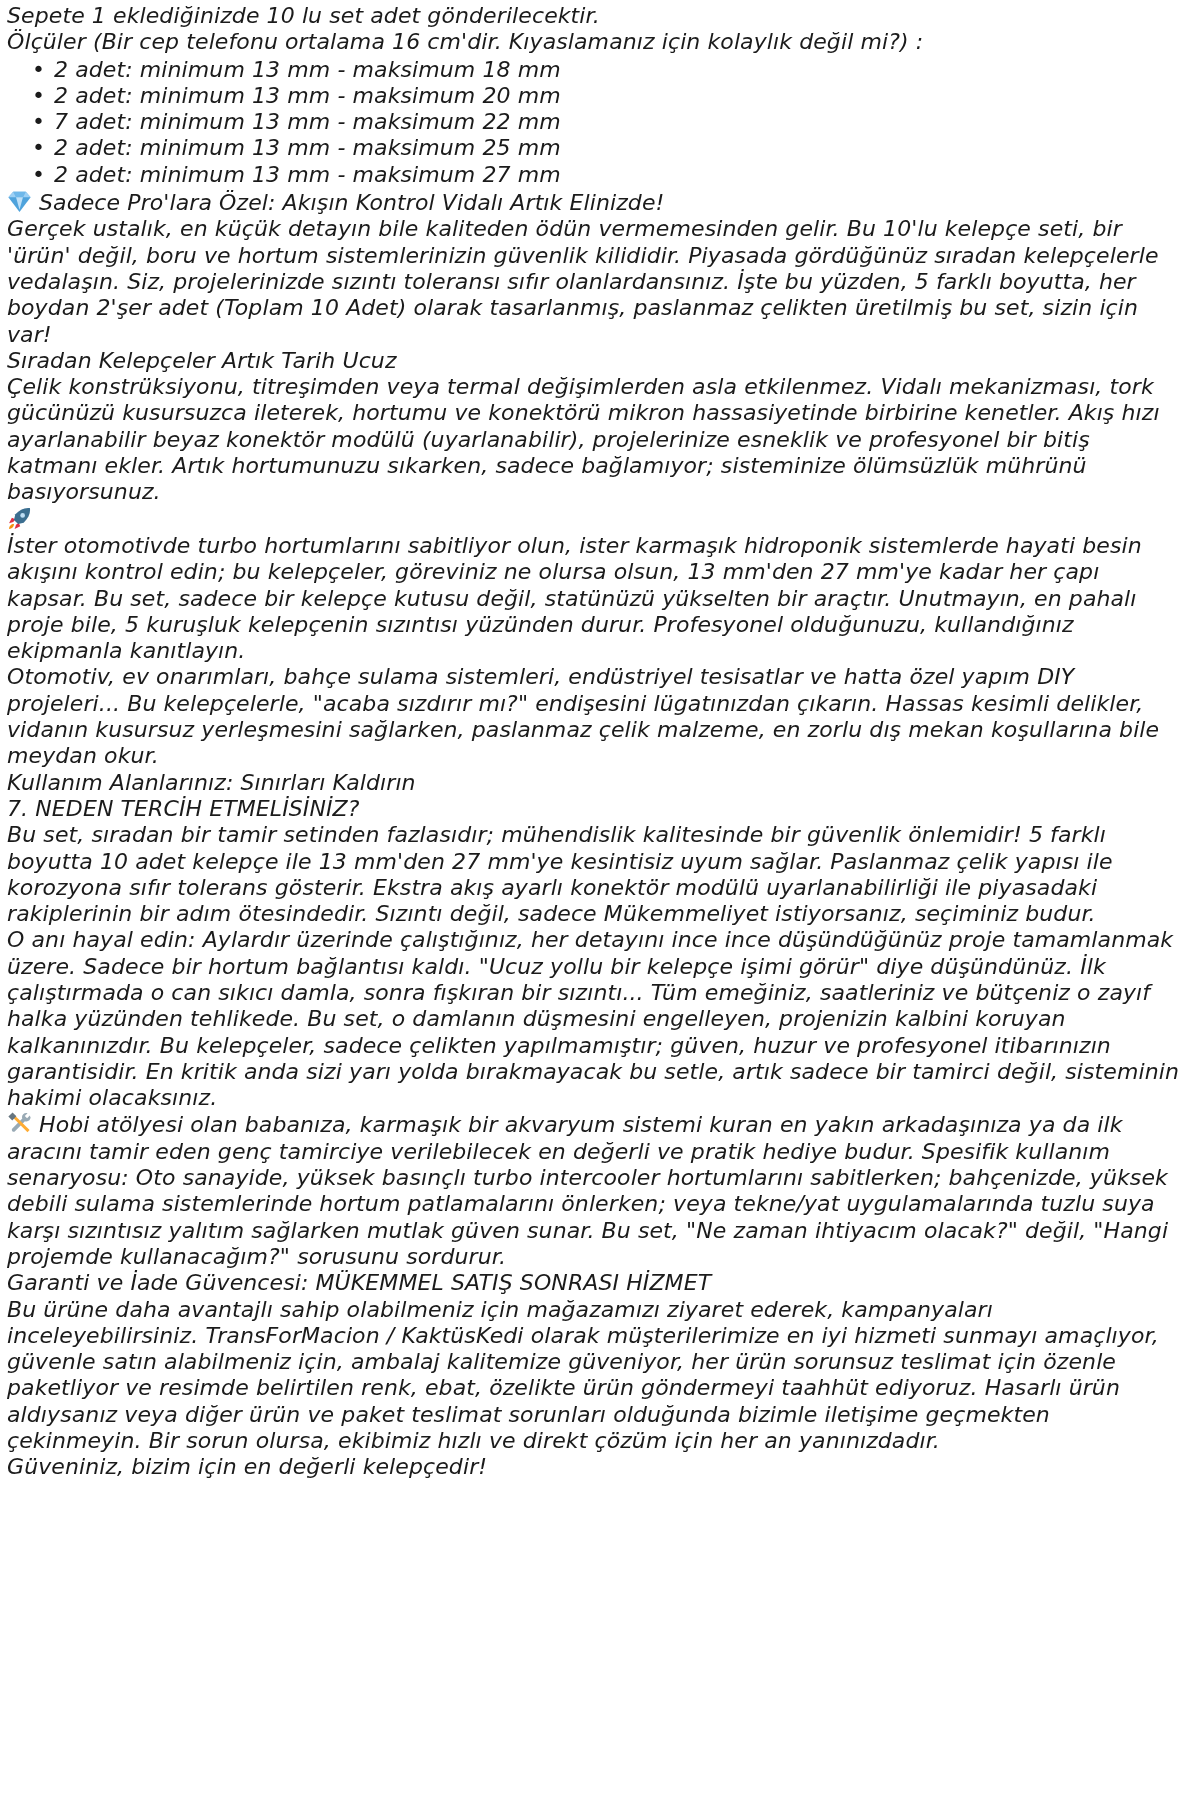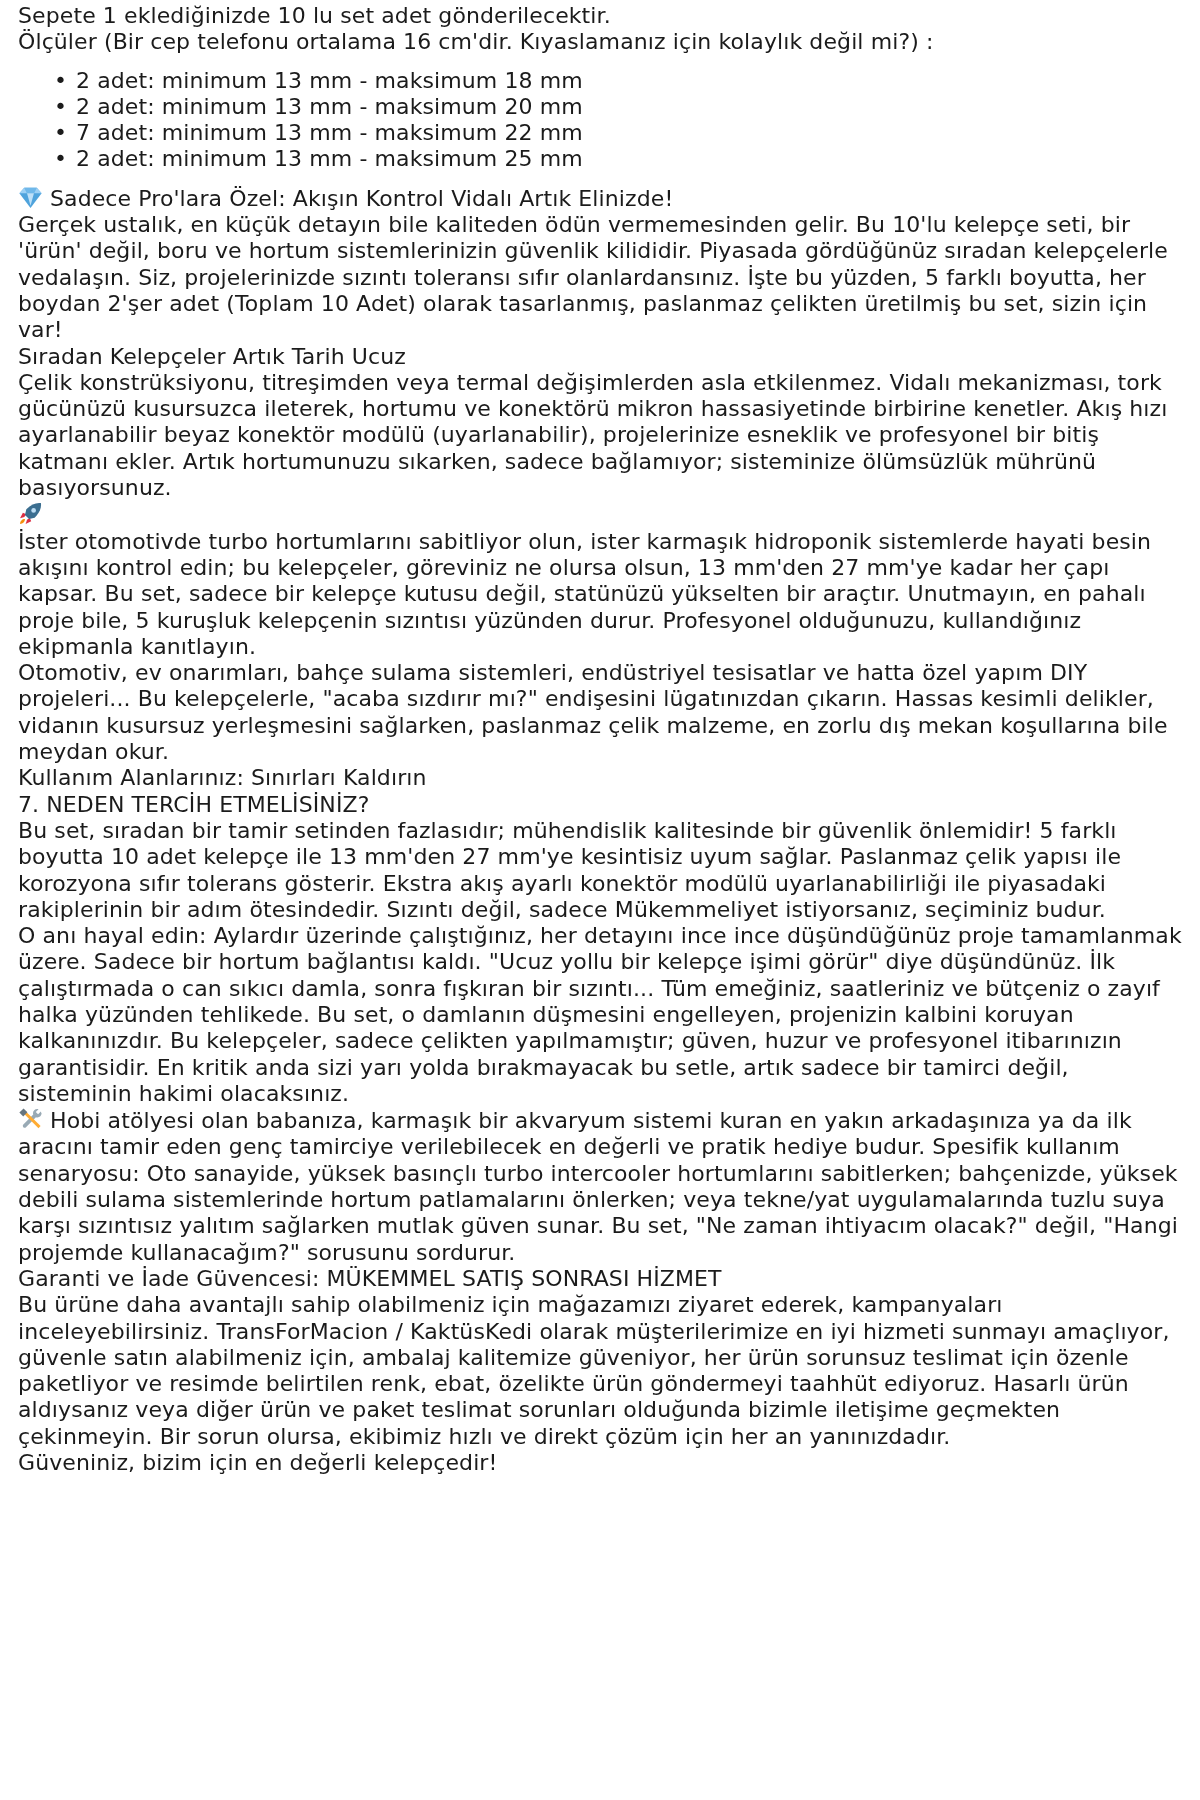--- a/index.html
+++ b/index.html
@@ -12,28 +12,29 @@
     min-height: 1800px;
     box-sizing: border-box;
     color: #1b1b1b;
     font-family: "DejaVu Sans", "Liberation Sans", sans-serif;
     font-size: 22px;
     line-height: 26.3px;
     letter-spacing: 0.1px;
     font-weight: 400;
   }
   main {
-    padding: 3px 16px 0 18px;
+    padding: 3px 16px 0 7px;
     box-sizing: border-box;
     width: 1200px;
+    font-style: italic;
   }
   p { margin: 0; }
   ul.size-list {
     list-style: none;
-    margin: 12px;
+    margin: 1px;
     padding: 0 0 0 24px;
   }
   ul.size-list li::before {
     content: "\2022";
     display: inline-block;
     width: 22px;
     font-size: 22px;
   }
   .emoji {
     display: inline-block;
@@ -51,20 +52,21 @@
 
   <p>Sepete 1 eklediğinizde 10 lu set adet gönderilecektir.</p>
 
   <p>Ölçüler (Bir cep telefonu ortalama 16 cm'dir. Kıyaslamanız için kolaylık değil mi?) :</p>
 
   <ul class="size-list">
     <li>2 adet: minimum 13 mm - maksimum 18 mm</li>
     <li>2 adet: minimum 13 mm - maksimum 20 mm</li>
     <li>7 adet: minimum 13 mm - maksimum 22 mm</li>
     <li>2 adet: minimum 13 mm - maksimum 25 mm</li>
+    <li>2 adet: minimum 13 mm - maksimum 27 mm</li>
   </ul>
 
   <p>
     <span class="emoji"><svg viewBox="0 0 36 36" xmlns="http://www.w3.org/2000/svg" aria-hidden="true">
       <path fill="#4FA3DC" d="M18 33L2 12l7-8h18l7 8z"></path>
       <path fill="#6FB8EA" d="M9 4h18l-4 8H13z"></path>
       <path fill="#9CD0F5" d="M9 4l4 8H2zM27 4l-4 8h11z"></path>
       <path fill="#BEE0F8" d="M13 12h10l-5 18z"></path>
     </svg></span><span>Sadece Pro'lara Özel: Akışın Kontrol Vidalı Artık Elinizde!</span>
   </p>

